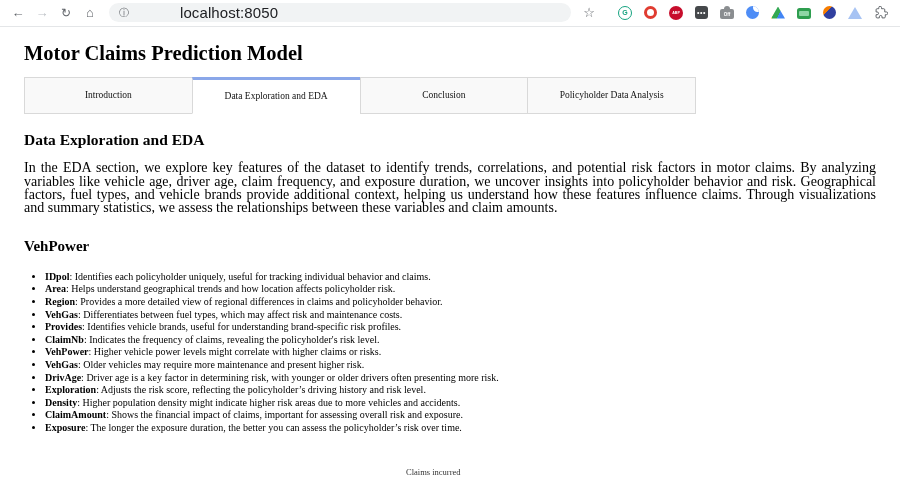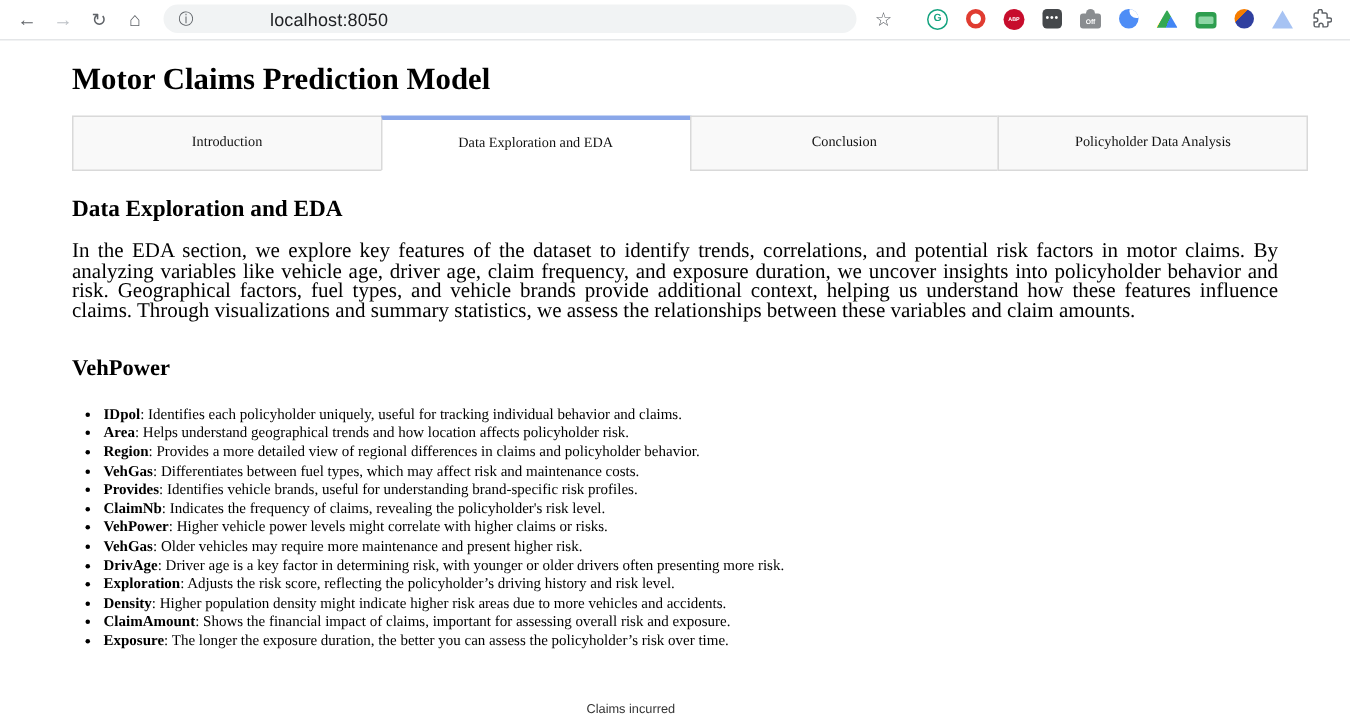--- a/index.html
+++ b/index.html
@@ -20,21 +20,21 @@
     color:#5f6368; font-size:13px; flex:0 0 auto;
   }
   .nav-btn.disabled { color:#bdc1c6; }
   .nav-btn.reload { font-size:12px; }
   .nav-btn.home { font-size:13px; }
   .omnibox {
     flex:0 0 auto; width:462px; height:19px; margin:0 7px; border-radius:10px;
     background:#f1f3f4; display:flex; align-items:center; padding:0 10px;
   }
   .omnibox .info { color:#5f6368; font-size:10px; margin-right:7px; }
-  .omnibox .url { color:#202124; font-size:12px; letter-spacing:.1px;padding-left:44px; }
+  .omnibox .url { color:#202124; font-size:15px; letter-spacing:.1px;padding-left:44px; }
   .star-btn { width:22px; height:22px; display:flex; align-items:center; justify-content:center;
     color:#5f6368; font-size:13px; flex:0 0 auto; }
   .ext-row { display:flex; align-items:center; gap:12px; margin:0 8px 0 18px; flex:0 0 auto; }
   .ext { width:14px; height:14px; display:flex; align-items:center; justify-content:center; position:relative; }
   .ext.grammarly { border:1.5px solid #15a37f; border-radius:50%; color:#15a37f;
      font-size:7px; font-weight:bold; background:#fff; }
   .ext.ring { border:3px solid #e03c31; border-radius:50%; background:#fff; width:13px; height:13px; }
   .ext.abp { background:#c70d2c; border-radius:50%; color:#fff; font-size:3.6px; font-weight:bold; }
   .ext.dots-square { background:#45484b; border-radius:3px; color:#fff; font-size:7px;
      letter-spacing:.5px; width:13px; height:13px; line-height:10px; }
@@ -48,45 +48,45 @@
   .ext.drive { width:14px; height:12px; clip-path:polygon(50% 0, 0 100%, 100% 100%);
      background:linear-gradient(115deg, #fbbc04 30%, #34a853 30% 58%, #4285f4 58%); }
   .ext.shot { background:#2e9e4f; border-radius:2.5px; width:14px; height:11px; margin-top:1px; }
   .ext.shot::after { content:""; position:absolute; inset:3px 2px; background:#8ed6a5; border-radius:1px; }
   .ext.sphere { border-radius:50%; width:13px; height:13px;
      background:linear-gradient(135deg, #f57c00 36%, #303f9f 36%); }
   .ext.tri { width:0; height:0; border-left:7px solid transparent; border-right:7px solid transparent;
      border-bottom:12px solid #a7c3f3; background:none; }
 
   
-  .page { padding:0 48px; position:relative; }
+  .page { padding:0 24px; position:relative; }
   h1.page-title { font-size:20.5px; font-weight:bold; margin:15px 0 11px; line-height:1.15; }
 
-  .tabs { display:flex; width:824px;align-items:center; }
+  .tabs { display:flex; width:672px;align-items:center; }
   .tab {
     flex:1 1 0; height:37px; background:#f9f9f9; border:1px solid #d9d9d9; margin-left:-1px;
     display:flex; align-items:center; justify-content:center; font-size:9.5px; color:#111;
     text-align:center; cursor:pointer;
   }
   .tab:first-child { margin-left:0; }
   .tab.active {
     background:#fff; border-top:3px solid #8aa7e9; border-bottom-color:#fff;
   }
 
   h2.section-heading { font-size:15.5px; font-weight:bold; margin:17px 0 0; line-height:1.2; }
   p.section-paragraph {
     font-size:14px; line-height:13.4px; text-align:justify; margin:12px 0 0; color:#000;
   }
   h2.features-heading { font-size:15px; font-weight:bold; margin:22px 0 0; line-height:1.2; }
   ul.features-list { margin:16px 0 0; padding-left:21px; font-size:10px; line-height:12.6px; }
   ul.features-list li { margin:0; }
   ul.features-list .feat-name { font-weight:bold; }
 
   .chart-label {
-    position:absolute; left:391px; top:467px; font-family:Liberation Sans, sans-serif;
+    position:absolute; left:406px; top:467px; font-family:Liberation Serif, serif;
     font-size:8.5px; color:#333; white-space:nowrap;
   }
 </style>
 </head>
 <body>
 
 <div class="toolbar">
   <div class="nav-btn">←</div>
   <div class="nav-btn disabled">→</div>
   <div class="nav-btn reload">↻</div>

